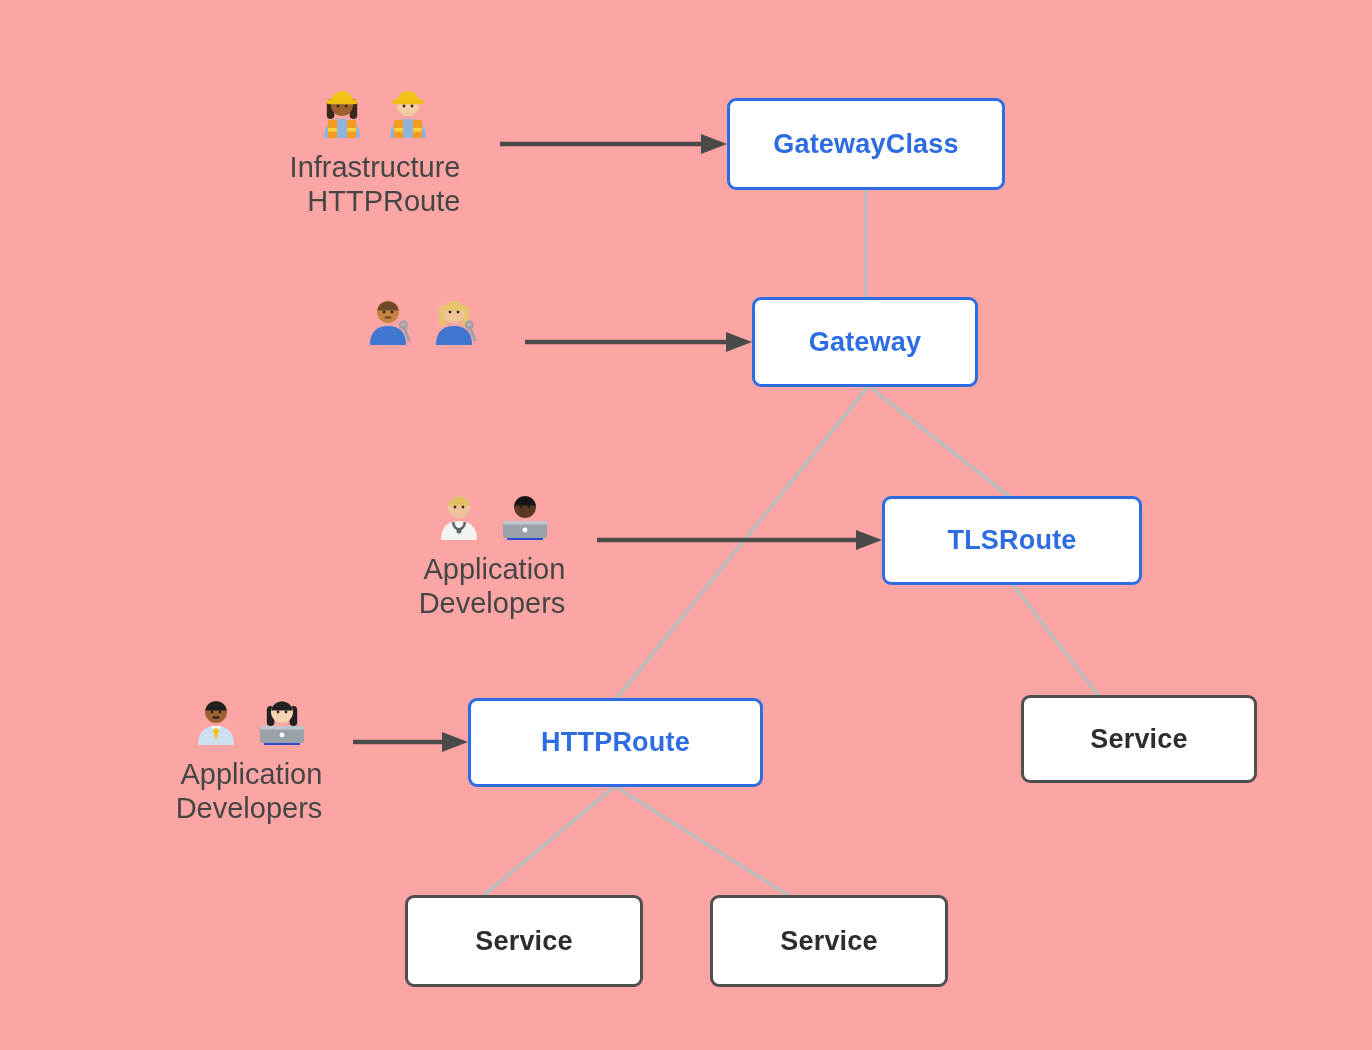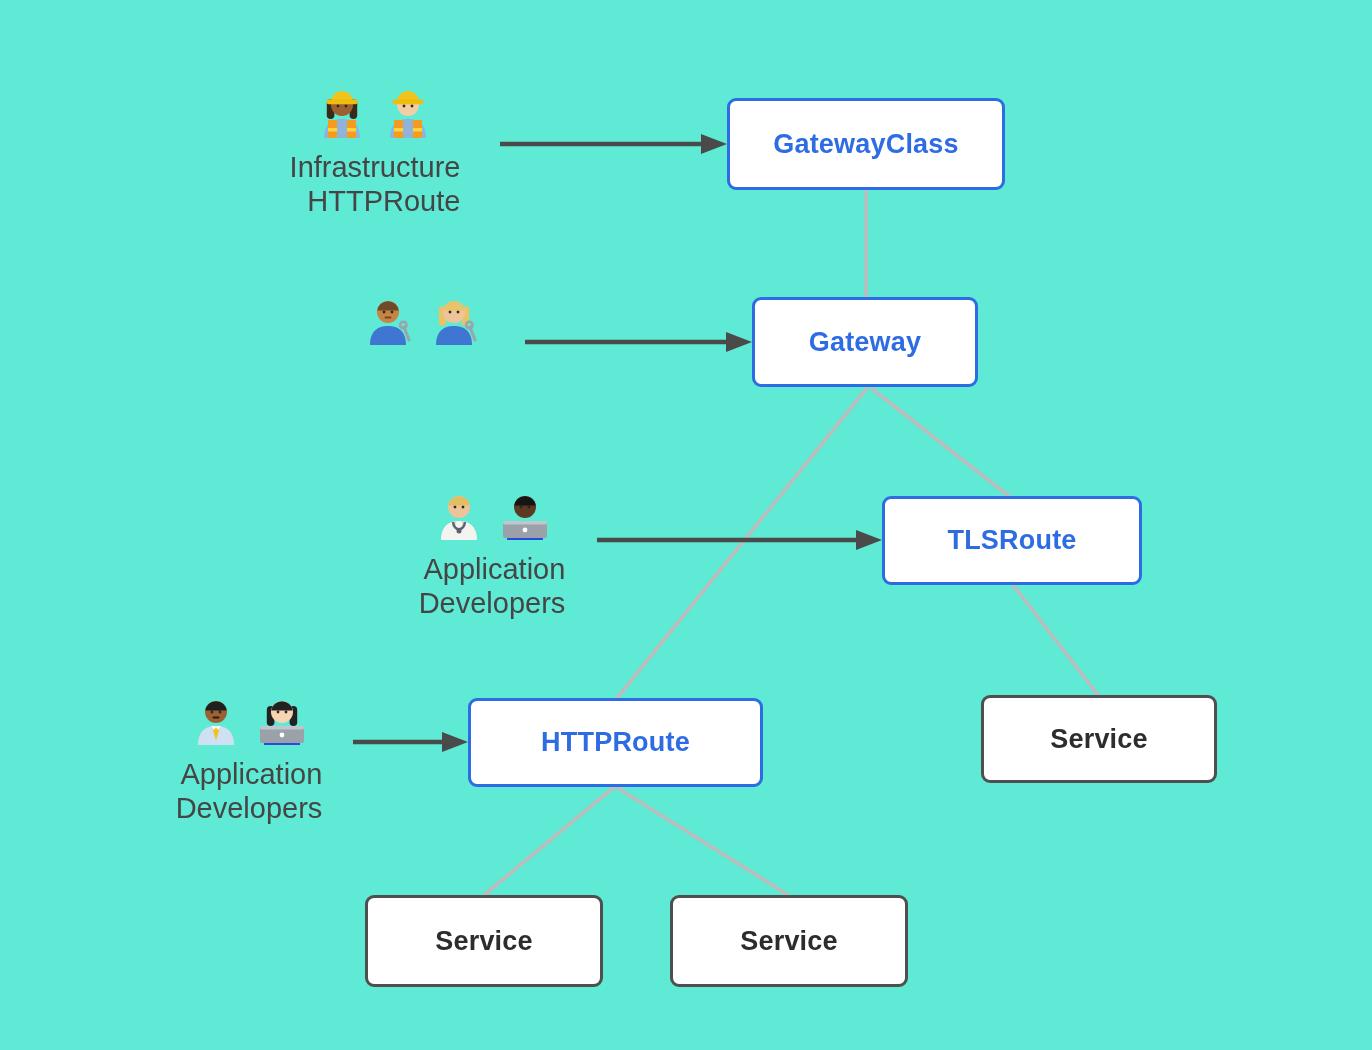--- a/index.html
+++ b/index.html
@@ -1,26 +1,26 @@
 <!DOCTYPE html>
 <html><head>
 <meta charset="utf-8">
 <style>
   html,body{margin:0;padding:0;background:#ffffff;}
   .canvas{
-    position:relative;width:1372px;height:1050px;background:#5eead4;overflow:hidden;
+    position:relative;width:1372px;height:1050px;background:#fca5a5;overflow:hidden;
     font-family:"Liberation Sans","DejaVu Sans",sans-serif;margin:0 auto;
   }
   #lines{position:absolute;left:0;top:0;}
   .node{
     position:absolute;background:#ffffff;border-radius:9px;box-sizing:border-box;
     display:flex;align-items:center;justify-content:center;
   }
   .node.blue{border:3px solid #2d6ce3;}
-  .node.gray{border:3px solid #4f4f4f;}
+  .node.gray{border:3px solid #4f4f4f;margin-left:40px;}
   .nlabel{font-weight:bold;font-size:27px;letter-spacing:.2px;white-space:nowrap;}
   .node.blue .nlabel{color:#2d6ce3;}
   .node.gray .nlabel{color:#2d2d2d;}
   .persona{position:absolute;display:flex;flex-direction:column;align-items:center;}
   .persona .icons{display:flex;gap:6px;align-items:flex-end;}
   .persona .plabel{margin-top:12px;text-align:right;font-size:29px;line-height:34px;color:#454545;}
   .persona .pline{display:block;}
   .person-svg{display:block;}
 </style>
 </head>

